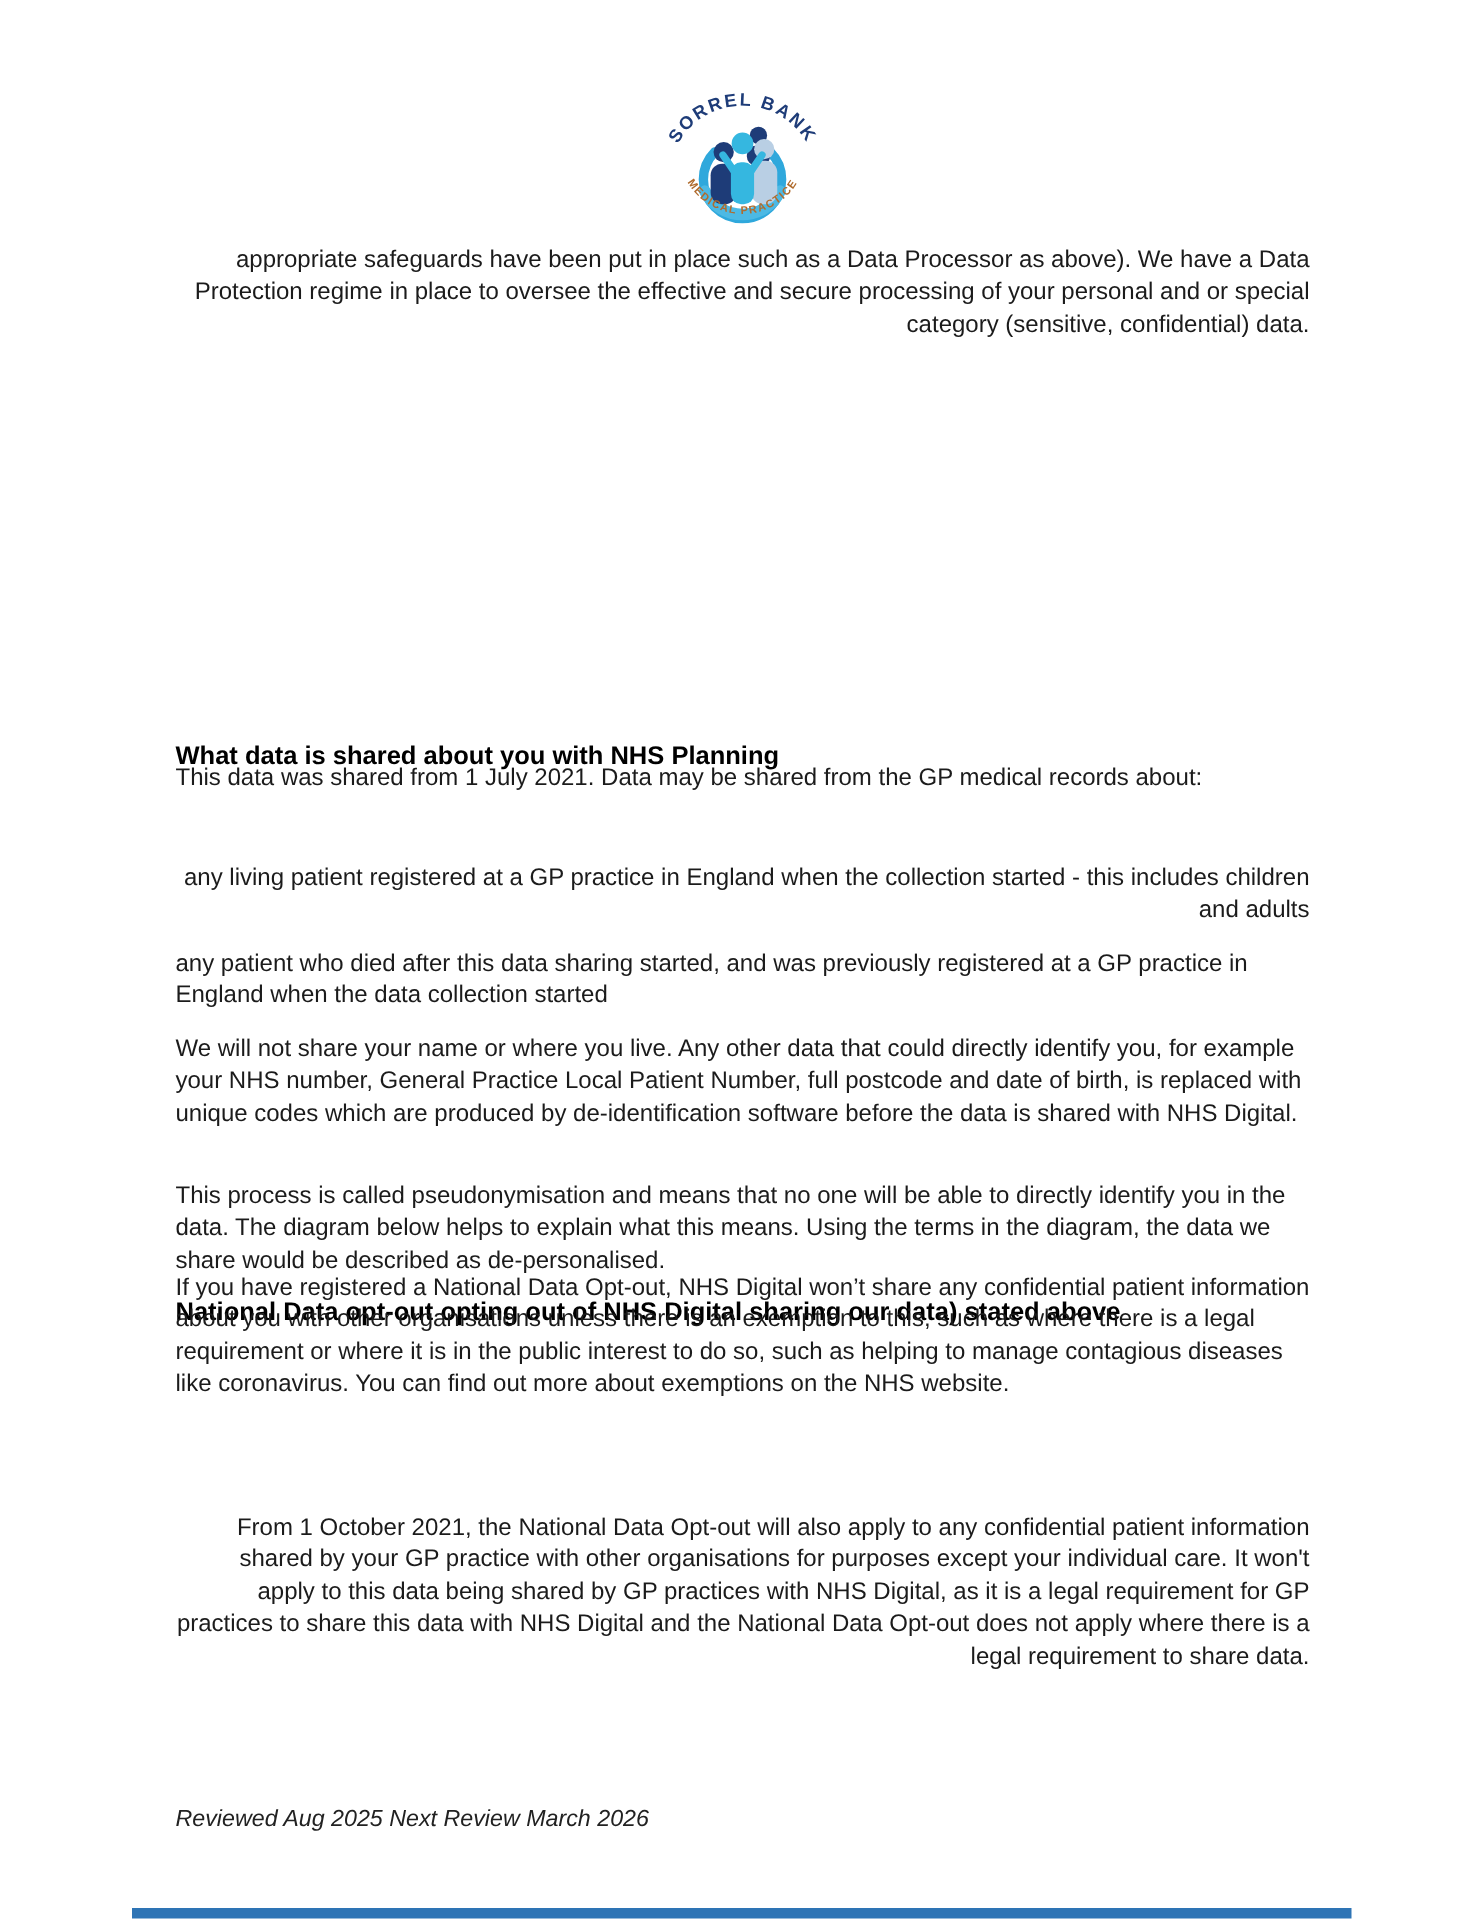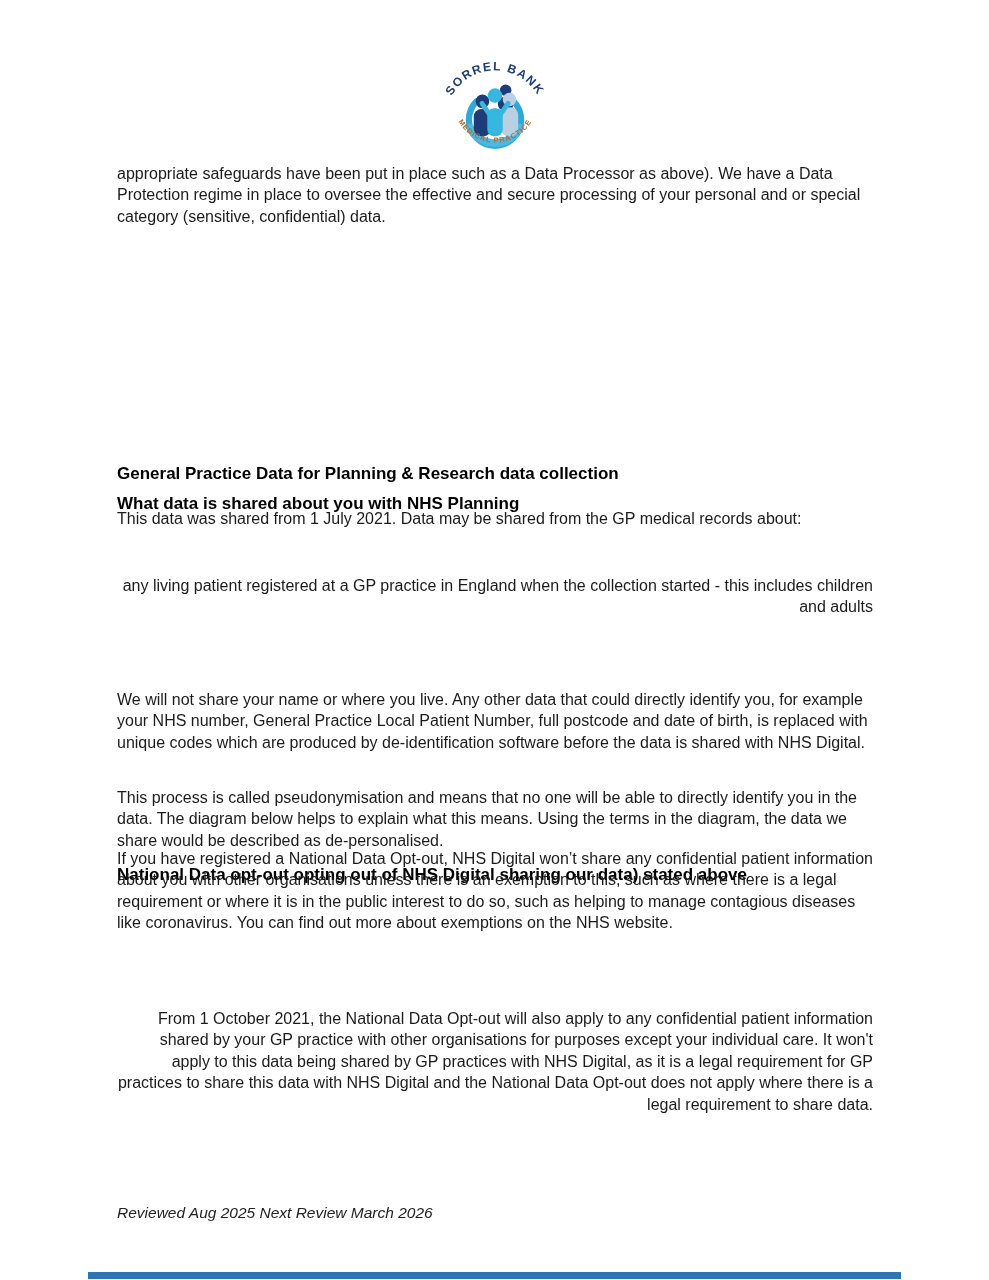--- a/index.html
+++ b/index.html
@@ -27,21 +27,21 @@
     line-height: 21.4px;
     color: #1b1b1b;
     font-family: "Liberation Sans", sans-serif;
   }
   .heading {
     font-weight: bold;
     font-size: 17px;
     line-height: 22px;
     color: #000000;
   }
-  .p-intro   { top: 163px; }
+  .p-intro   { top: 163px; text-align: right; }
   .h-sec1    { top: 463px; }
   .h-sec1sub { top: 493px; }
   .p-s1-0    { top: 508px; }
   .p-s1-1    { top: 575px; text-align: right; }
   .p-s1-2    { top: 632px; }
   .p-s1-3    { top: 689px; }
   .p-s1-4    { top: 787px; }
   .h-sec2    { top: 864px; }
   .p-s2-0    { top: 848px; }
   .p-s2-1    { top: 1008px; text-align: right; }
@@ -100,28 +100,28 @@
     <text font-size="12.5" font-weight="bold" fill="#1e3c78" letter-spacing="1.6" text-anchor="middle" font-family="Liberation Sans, sans-serif">
       <textPath href="#arcTop" startOffset="50%">SORREL BANK</textPath>
     </text>
     <text font-size="7.6" font-weight="bold" fill="#b06c2e" letter-spacing="1" text-anchor="middle" font-family="Liberation Sans, sans-serif">
       <textPath href="#arcBot" startOffset="50%">MEDICAL PRACTICE</textPath>
     </text>
   </svg>
 
   <p class="block p-intro">appropriate safeguards have been put in place such as a Data Processor as above). We have a Data Protection regime in place to oversee the effective and secure processing of your personal and or special category (sensitive, confidential) data.</p>
 
-  <h2 class="block heading h-sec1">General Practice Data for Planning &amp; Research data collection</h2>
 
   <h3 class="block heading h-sec1sub">What data is shared about you with NHS Planning</h3>
 
   <p class="block p-s1-0">This data was shared from 1 July 2021. Data may be shared from the GP medical records about:</p>
 
   <p class="block p-s1-1">any living patient registered at a GP practice in England when the collection started - this includes children and adults</p>
 
+  <p class="block p-s1-2">any patient who died after this data sharing started, and was previously registered at a GP practice in England when the data collection started</p>
 
   <p class="block p-s1-4">This process is called pseudonymisation and means that no one will be able to directly identify you in the data. The diagram below helps to explain what this means. Using the terms in the diagram, the data we share would be described as de-personalised.</p>
 
   <p class="block p-s1-3">We will not share your name or where you live. Any other data that could directly identify you, for example your NHS number, General Practice Local Patient Number, full postcode and date of birth, is replaced with unique codes which are produced by de-identification software before the data is shared with NHS Digital.</p>
 
   <h2 class="block heading h-sec2">National Data opt-out opting out of NHS Digital sharing our data) stated above</h2>
 
   <p class="block p-s2-0">If you have registered a National Data Opt-out, NHS Digital won’t share any confidential patient information about you with other organisations unless there is an exemption to this, such as where there is a legal requirement or where it is in the public interest to do so, such as helping to manage contagious diseases like coronavirus. You can find out more about exemptions on the NHS website.</p>
 
   <p class="block p-s2-1">From 1 October 2021, the National Data Opt-out will also apply to any confidential patient information shared by your GP practice with other organisations for purposes except your individual care. It won't apply to this data being shared by GP practices with NHS Digital, as it is a legal requirement for GP practices to share this data with NHS Digital and the National Data Opt-out does not apply where there is a legal requirement to share data.</p>

